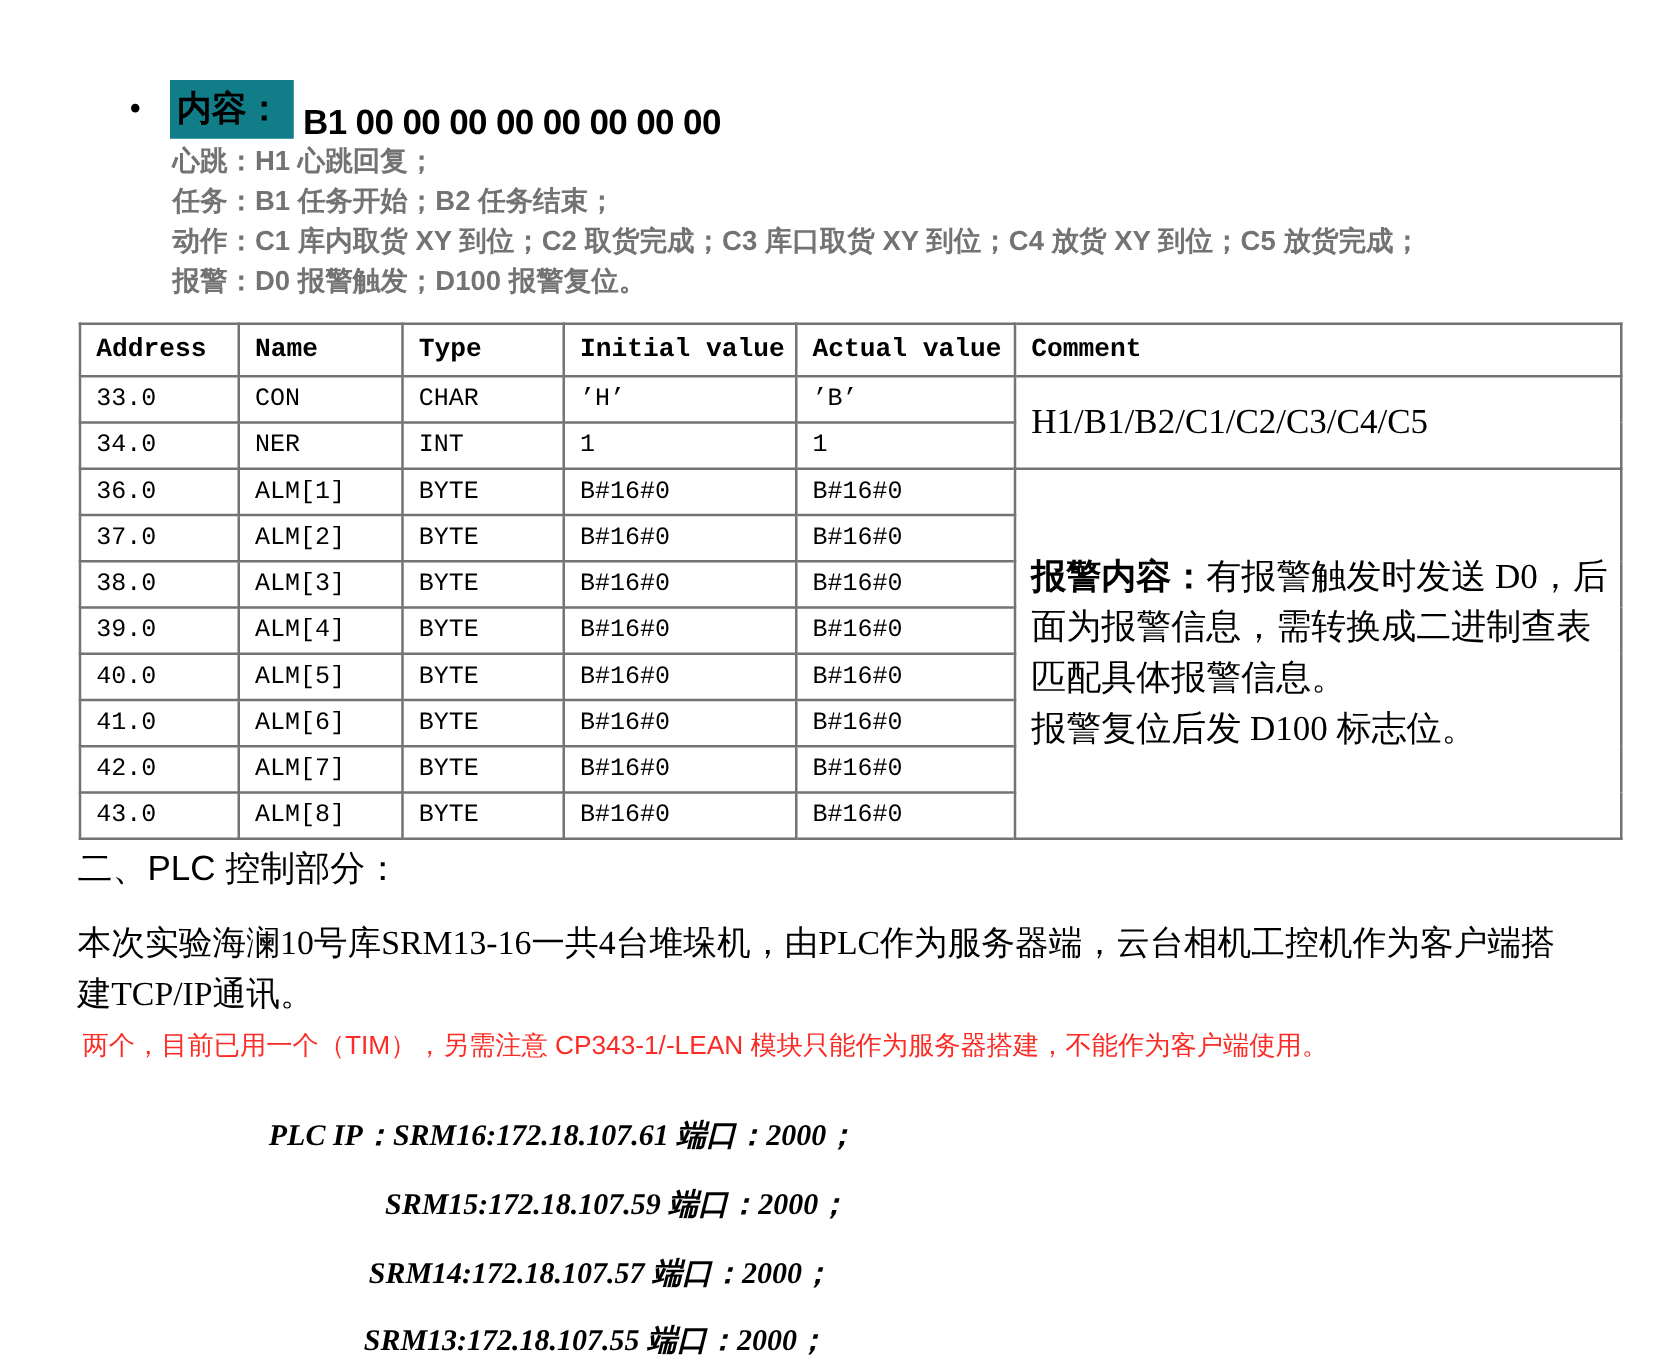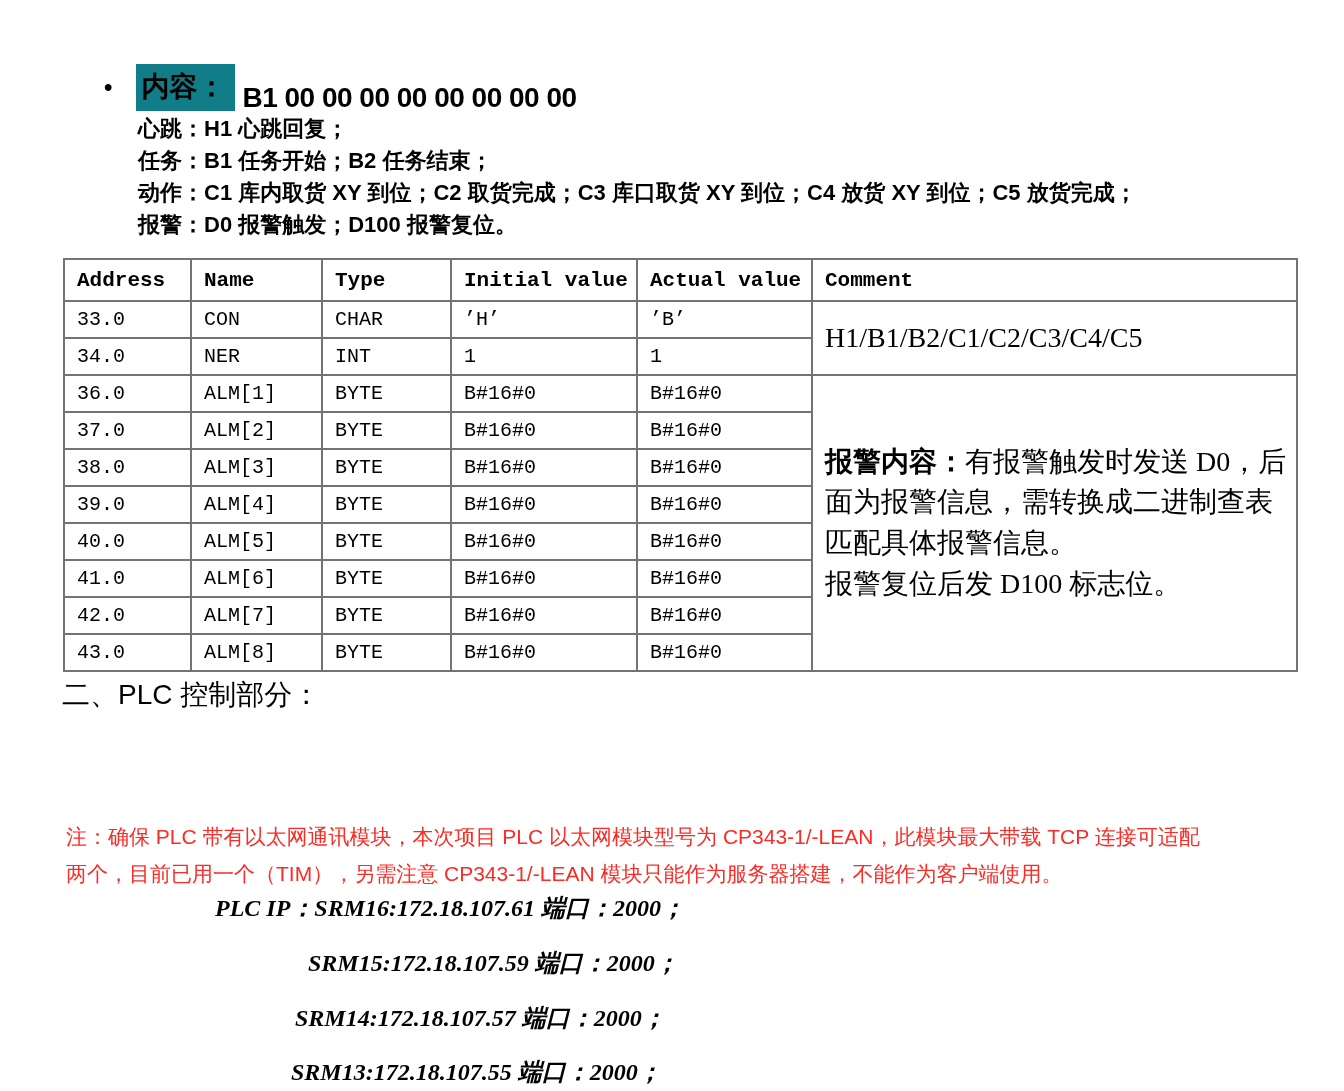--- a/index.html
+++ b/index.html
@@ -19,21 +19,21 @@
   .hl-label {
     background:#107d89; color:#000000;
     padding:4px 10px 5px 5px; margin-right:7px;
   }
   .content-value { letter-spacing:-0.5px;margin-top:22px; }
 
   
   .red-lines {
     position:absolute; left:138px; top:113px;
     font-weight:bold; font-size:22px; line-height:32px;
-    color:#000000; white-space:nowrap;
+    color:#737373; white-space:nowrap;
   }
 
   
   table.var-table {
     position:absolute; left:63px; top:258px;
     border-collapse:collapse; table-layout:fixed;
     font-family:"Liberation Mono", monospace; font-size:20px;
   }
   .var-table th, .var-table td {
     border:2px solid #737373; padding:2px 6px 2px 12px;
@@ -190,23 +190,23 @@
         <td>ALM[8]</td>
         <td>BYTE</td>
         <td>B#16#0</td>
         <td>B#16#0</td>
       </tr>
     </tbody>
   </table>
 
   <div class="section-heading">二、PLC 控制部分：</div>
 
+  <div class="body-paragraph">本次实验海澜10号库SRM13-16一共4台堆垛机，由PLC作为服务器端，云台相机工控机作为客户端搭建TCP/IP通讯。</div>
 
   <div class="red-note">
-    <div>注：确保 PLC 带有以太网通讯模块，本次项目 PLC 以太网模块型号为 CP343-1/-LEAN，此模块最大带载 TCP 连接可适配</div>
     <div>两个，目前已用一个（TIM），另需注意 CP343-1/-LEAN 模块只能作为服务器搭建，不能作为客户端使用。</div>
   </div>
 
   <div class="ip-lines">
     <div class="ip-line">PLC IP：SRM16:172.18.107.61  端口：2000；</div>
     <div class="ip-line">SRM15:172.18.107.59  端口：2000；</div>
     <div class="ip-line">SRM14:172.18.107.57  端口：2000；</div>
     <div class="ip-line">SRM13:172.18.107.55  端口：2000；</div>
   </div>
 

